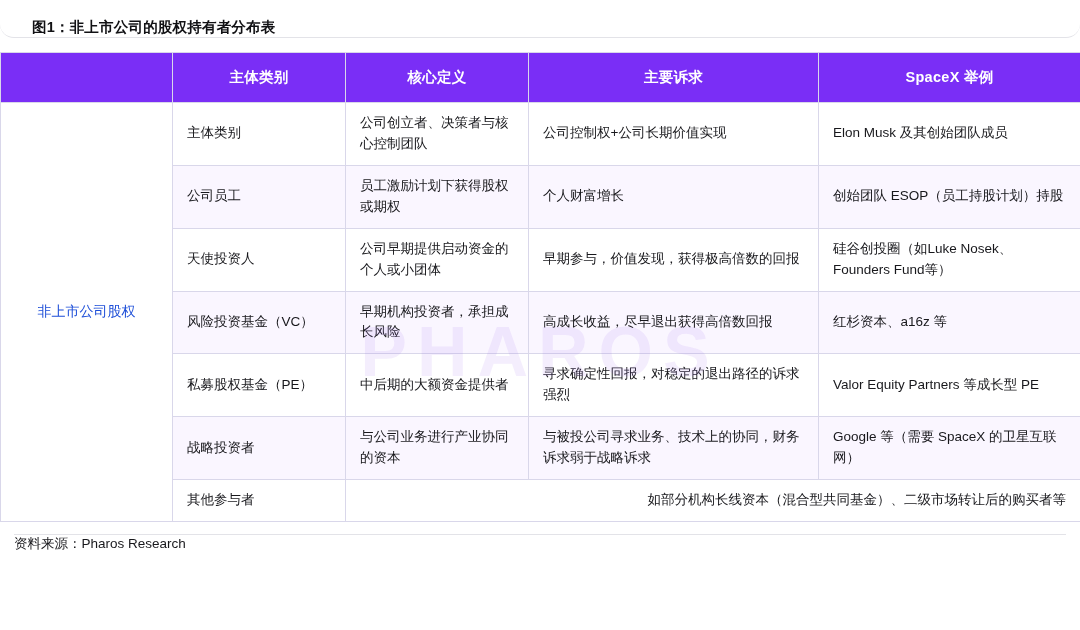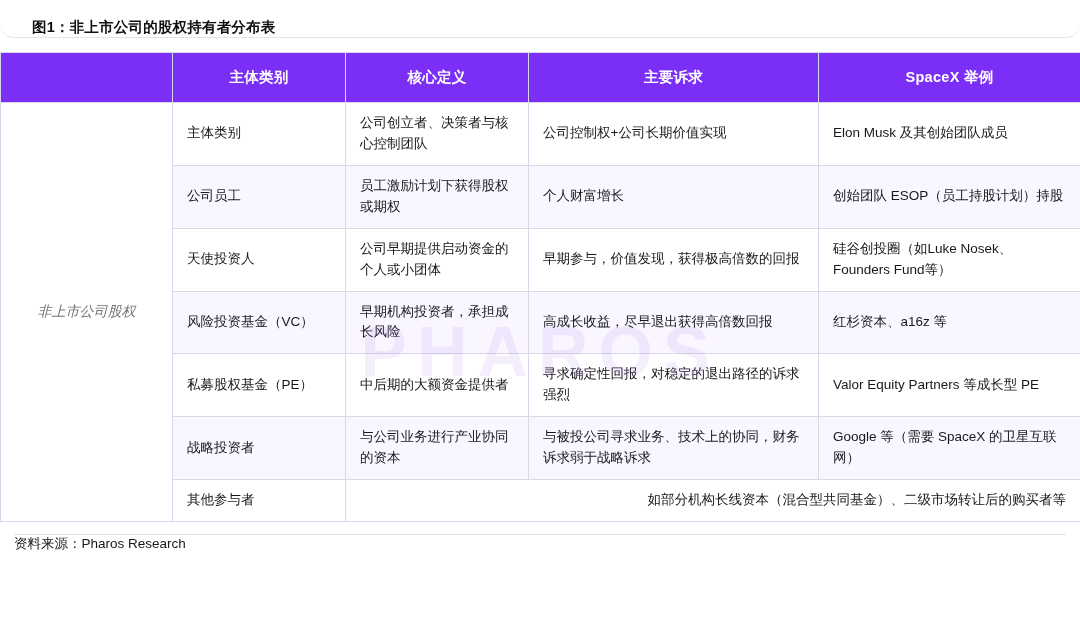--- a/index.html
+++ b/index.html
@@ -72,23 +72,22 @@
   }
   td {
     font-size: 13.5px;
     line-height: 1.55;
     padding: 10px 14px;
     color: #18181c;
   }
   td.rowhead {
     text-align: center;
     font-size: 14px;
-    color: #737373;
-    background: #ffffff;
-    font-style: italic;
+    color: #1d4ed8;
+    background: #ffffff;
   }
   tr.alt td {
     background: #faf6ff;
   }
   tr.plain td {
     background: #ffffff;
   }
   td.merged-note {
     text-align: right;
     background: #ffffff;

